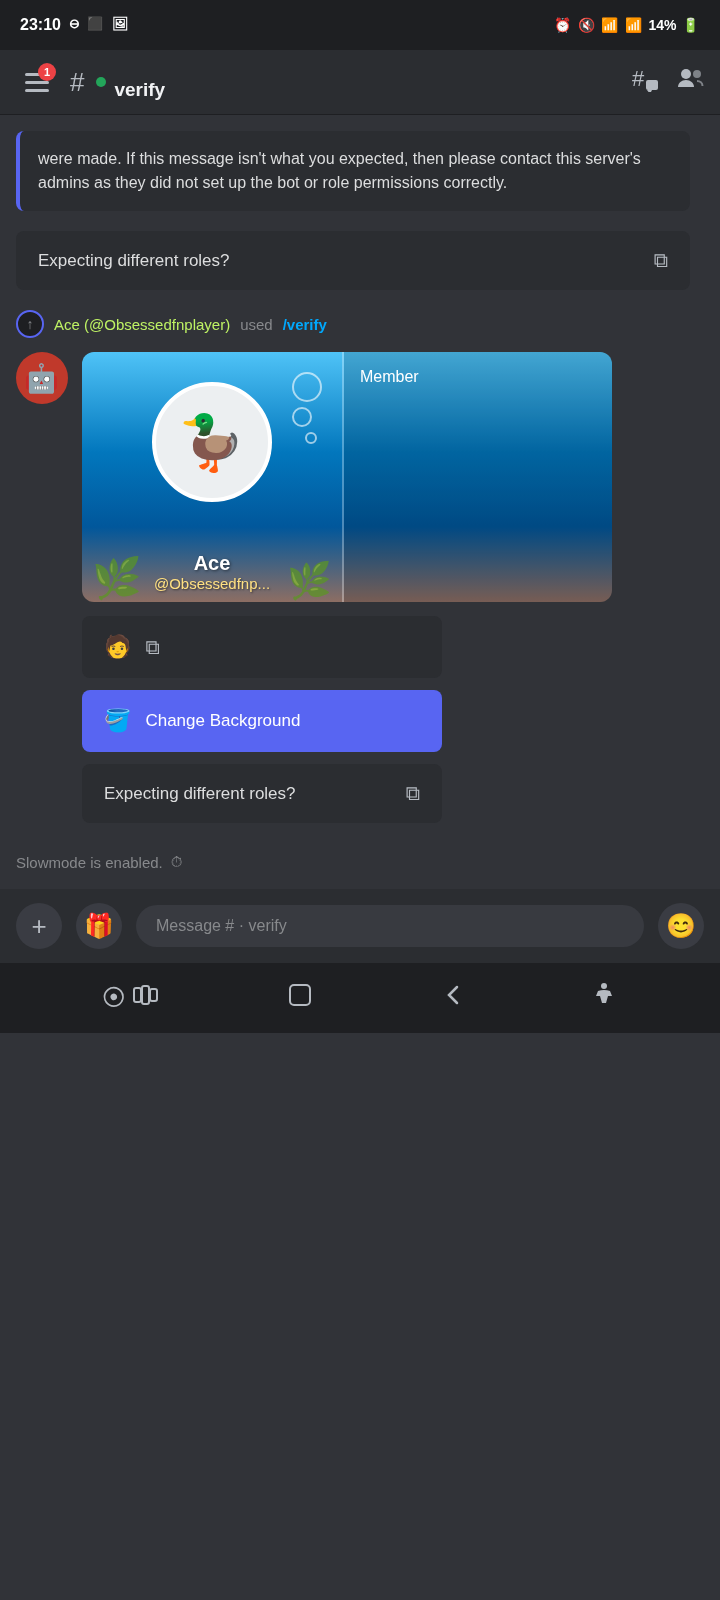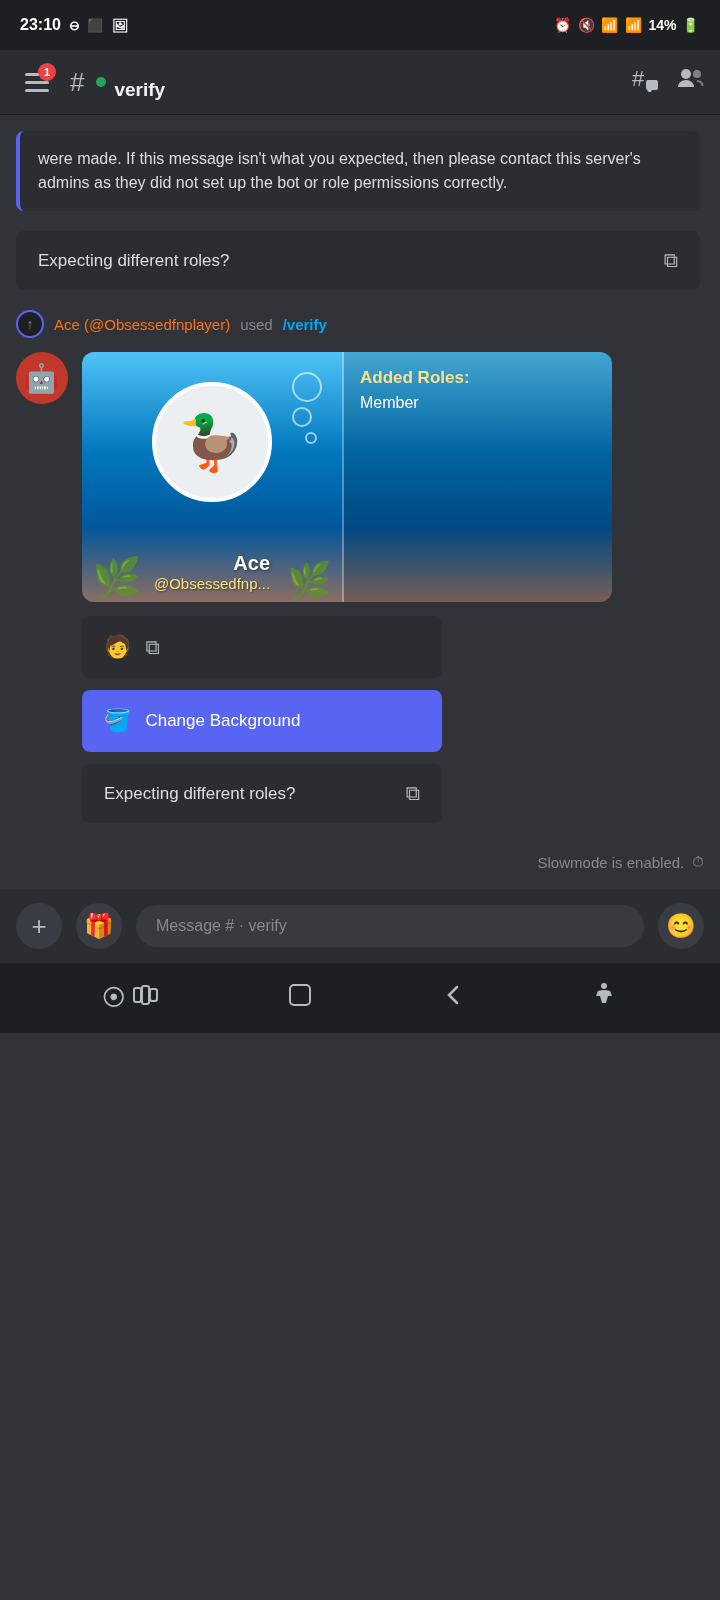--- a/index.html
+++ b/index.html
@@ -18,21 +18,21 @@
       background: #1e1f22;
       height: 50px;
       display: flex;
       align-items: center;
       justify-content: space-between;
       padding: 0 20px;
       font-size: 16px;
       font-weight: bold;
       color: #ffffff;
     }
-    .status-left { display: flex; align-items: center; gap: 8px; }
+    .status-left { display: flex; align-items: flex-start; gap: 8px; }
     .status-right { display: flex; align-items: center; gap: 6px; font-size: 14px; }
 
     
     .nav-bar {
       background: #2b2d31;
       height: 65px;
       display: flex;
       align-items: center;
       padding: 0 16px;
       justify-content: space-between;
@@ -95,21 +95,21 @@
     }
     .nav-right { display: flex; align-items: center; gap: 18px; }
     .nav-icon {
       color: #b5bac1;
       font-size: 22px;
       cursor: pointer;
     }
 
     
     .chat-area {
-      padding: 16px 20px 0 16px;
+      padding: 16px 30px 0 16px;
       flex: 1;
     }
 
     
     .old-message {
       background: #2b2d31;
       border-radius: 8px;
       padding: 16px 18px;
       margin-bottom: 20px;
       border-left: 4px solid #5865f2;
@@ -202,21 +202,21 @@
       width: 28px;
       height: 28px;
       border-radius: 50%;
       background: #1e1f22;
       display: flex;
       align-items: center;
       justify-content: center;
       font-size: 14px;
       border: 2px solid #5865f2;
     }
-    .cmd-username { color: #f97316; }
+    .cmd-username { color: #bef264; }
     .cmd-slash { color: #00a8fc; font-weight: bold; }
 
     
     .verify-card {
       border-radius: 12px;
       overflow: hidden;
       margin-bottom: 14px;
       width: 530px;
       height: 250px;
       position: relative;
@@ -247,21 +247,20 @@
       left: 50%;
       transform: translateX(-50%);
     }
     .duck-emoji { font-size: 54px; }
     .card-username {
       font-size: 20px;
       font-weight: bold;
       color: #fff;
       text-shadow: 1px 1px 3px rgba(0,0,0,0.5);
       margin-top: 100px;
-      text-align: right;
     }
     .card-handle {
       font-size: 15px;
       color: #ffe082;
       text-shadow: 1px 1px 2px rgba(0,0,0,0.5);
     }
     
     .seaweed-left {
       position: absolute;
       bottom: 0;
@@ -359,21 +358,21 @@
     }
 
     
     .slowmode-bar {
       text-align: right;
       padding: 10px 16px;
       font-size: 15px;
       color: #87898c;
       display: flex;
       align-items: center;
-      justify-content: flex-end;
+      justify-content: flex-start;
       gap: 8px;
     }
 
     
     .bottom-input-area {
       background: #2b2d31;
       padding: 14px 16px;
       display: flex;
       align-items: center;
       gap: 14px;
@@ -555,21 +554,20 @@
           <span class="seaweed-left">🌿</span>
           <span class="seaweed-right">🌿</span>
           <div style="margin-top: 150px; text-align: center; padding: 0 10px;">
             <div class="card-username">Ace</div>
             <div class="card-handle">@Obsessedfnp...</div>
           </div>
         </div>
         <div class="card-divider"></div>
 
         <div class="card-right">
-          <div class="added-roles-title">Added Roles:</div>
           <div class="added-roles-value">Member</div>
         </div>
       </div>
 
       <div class="action-buttons">
 
         <div class="visit-profile-btn">
           <span class="visit-profile-icon">🧑</span>
           <span class="visit-profile-ext">⧉</span>
         </div>

